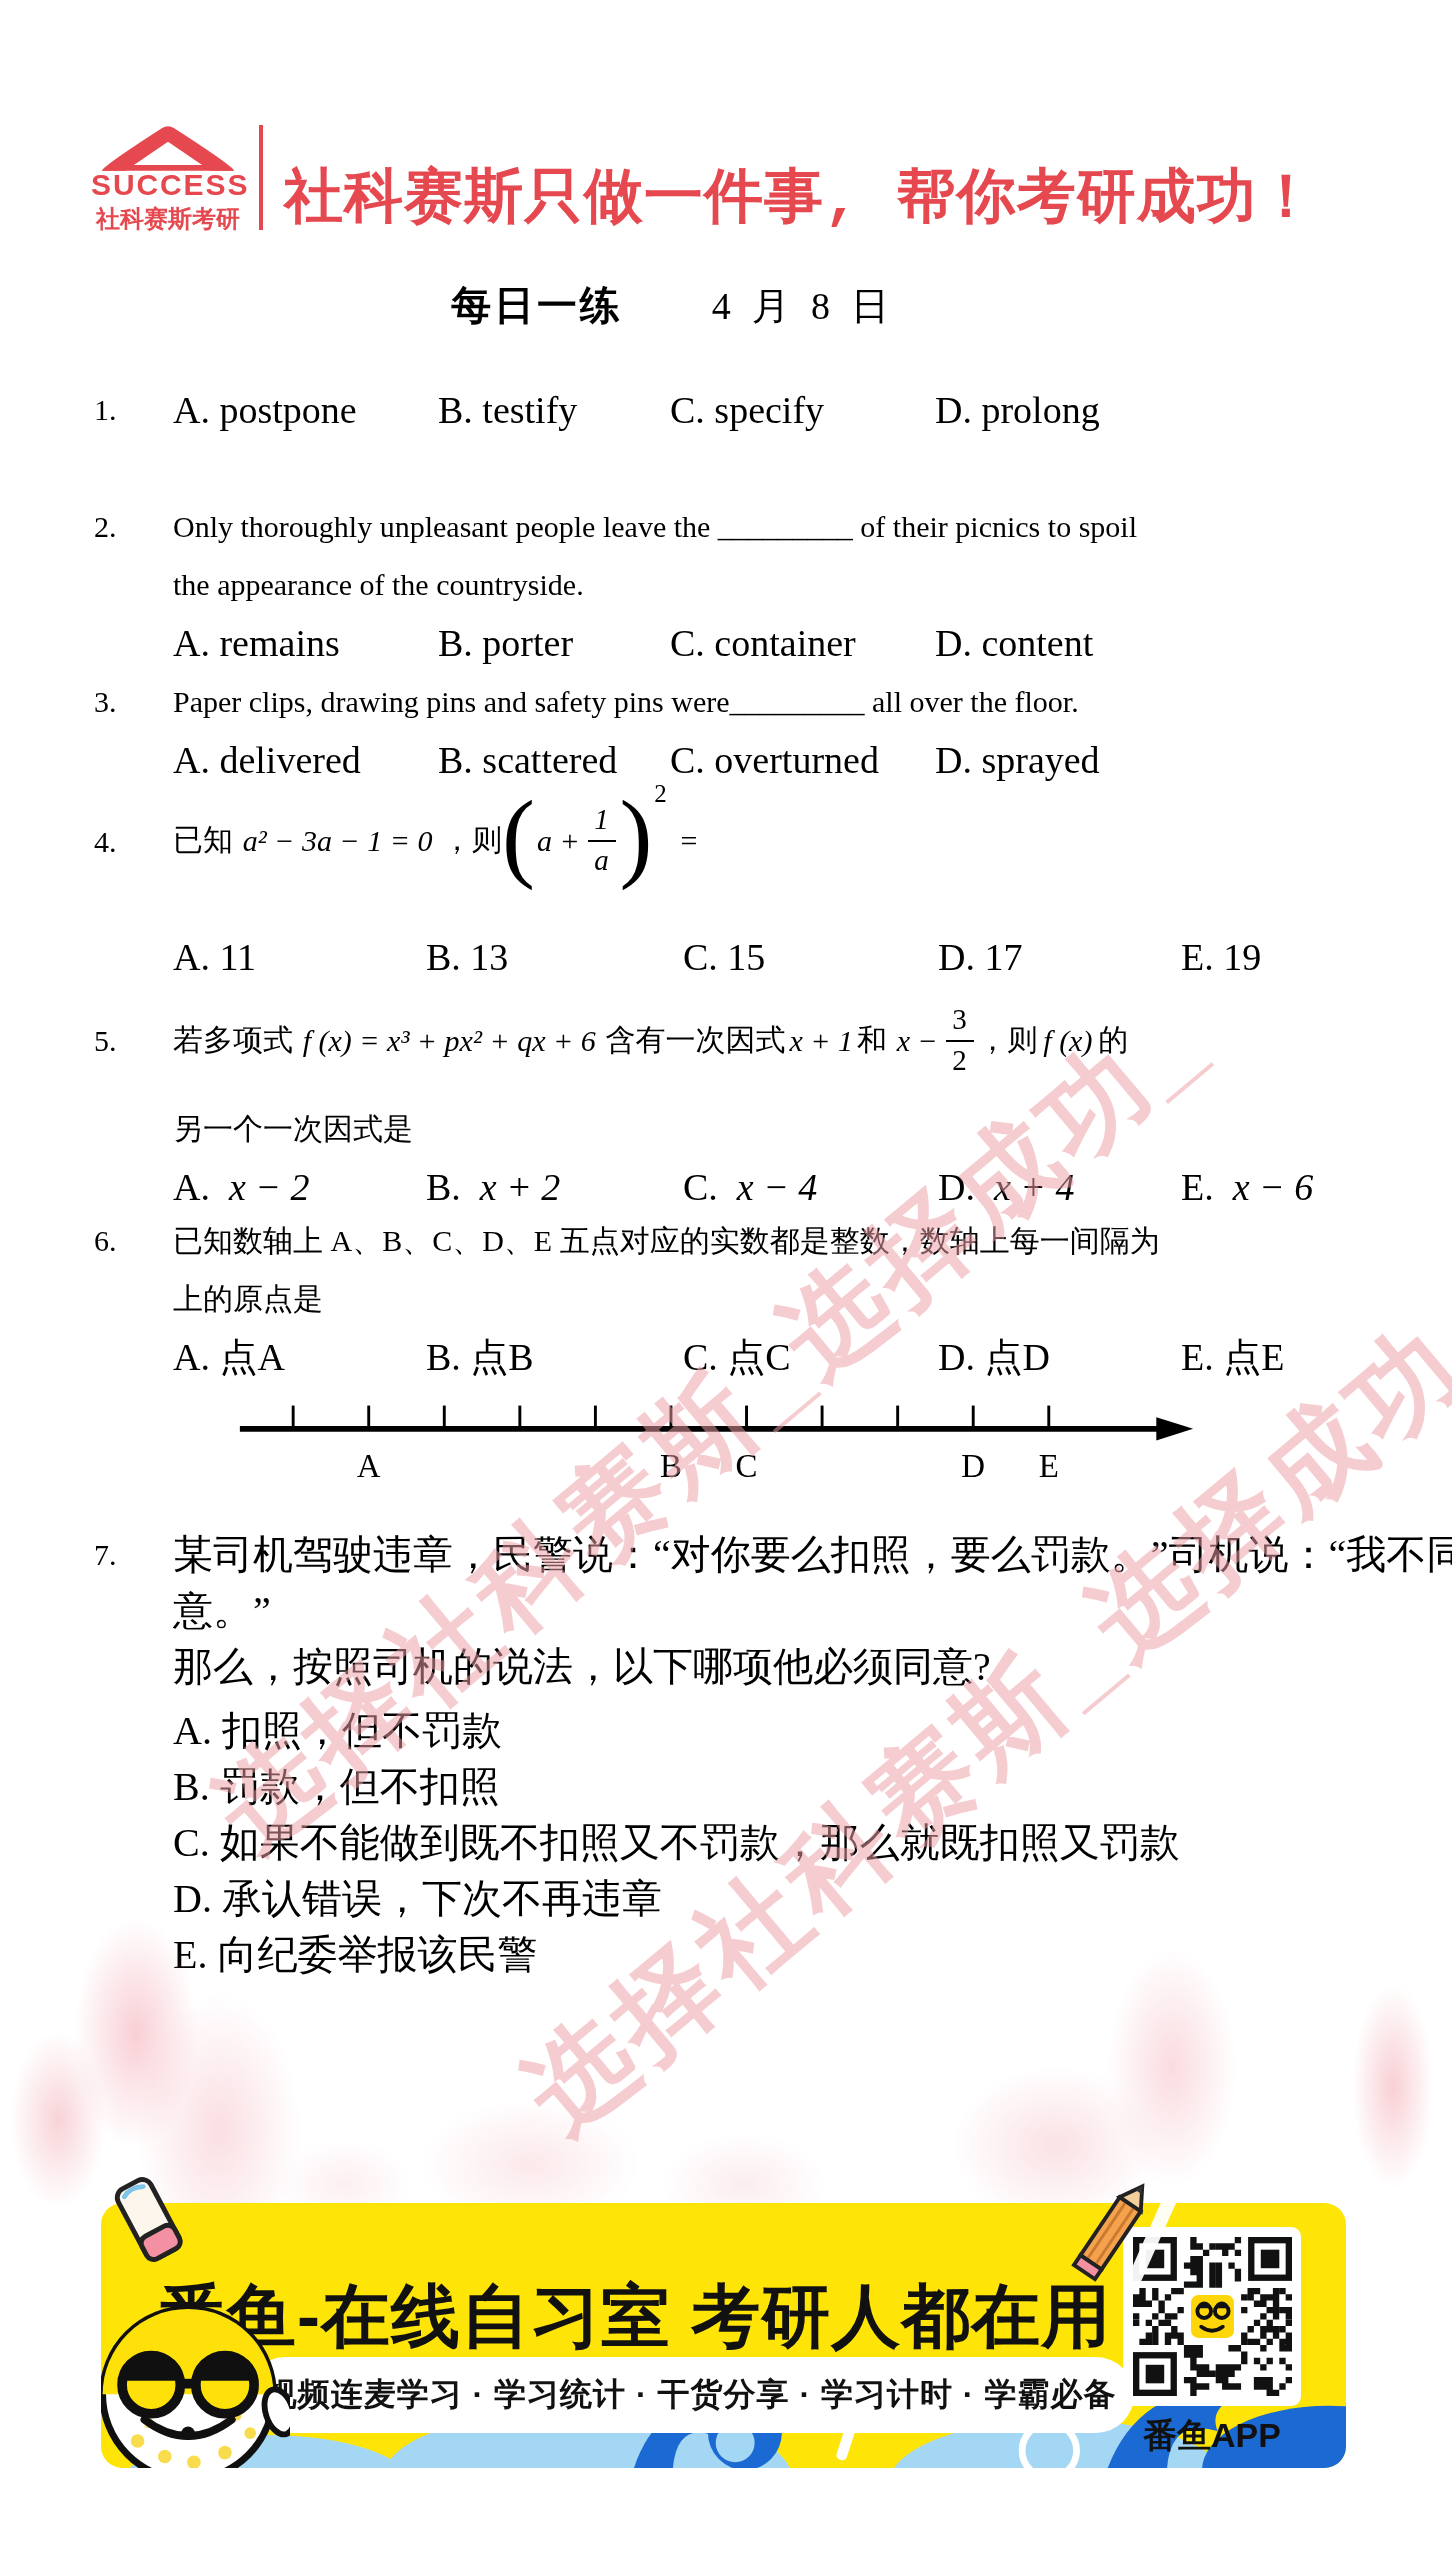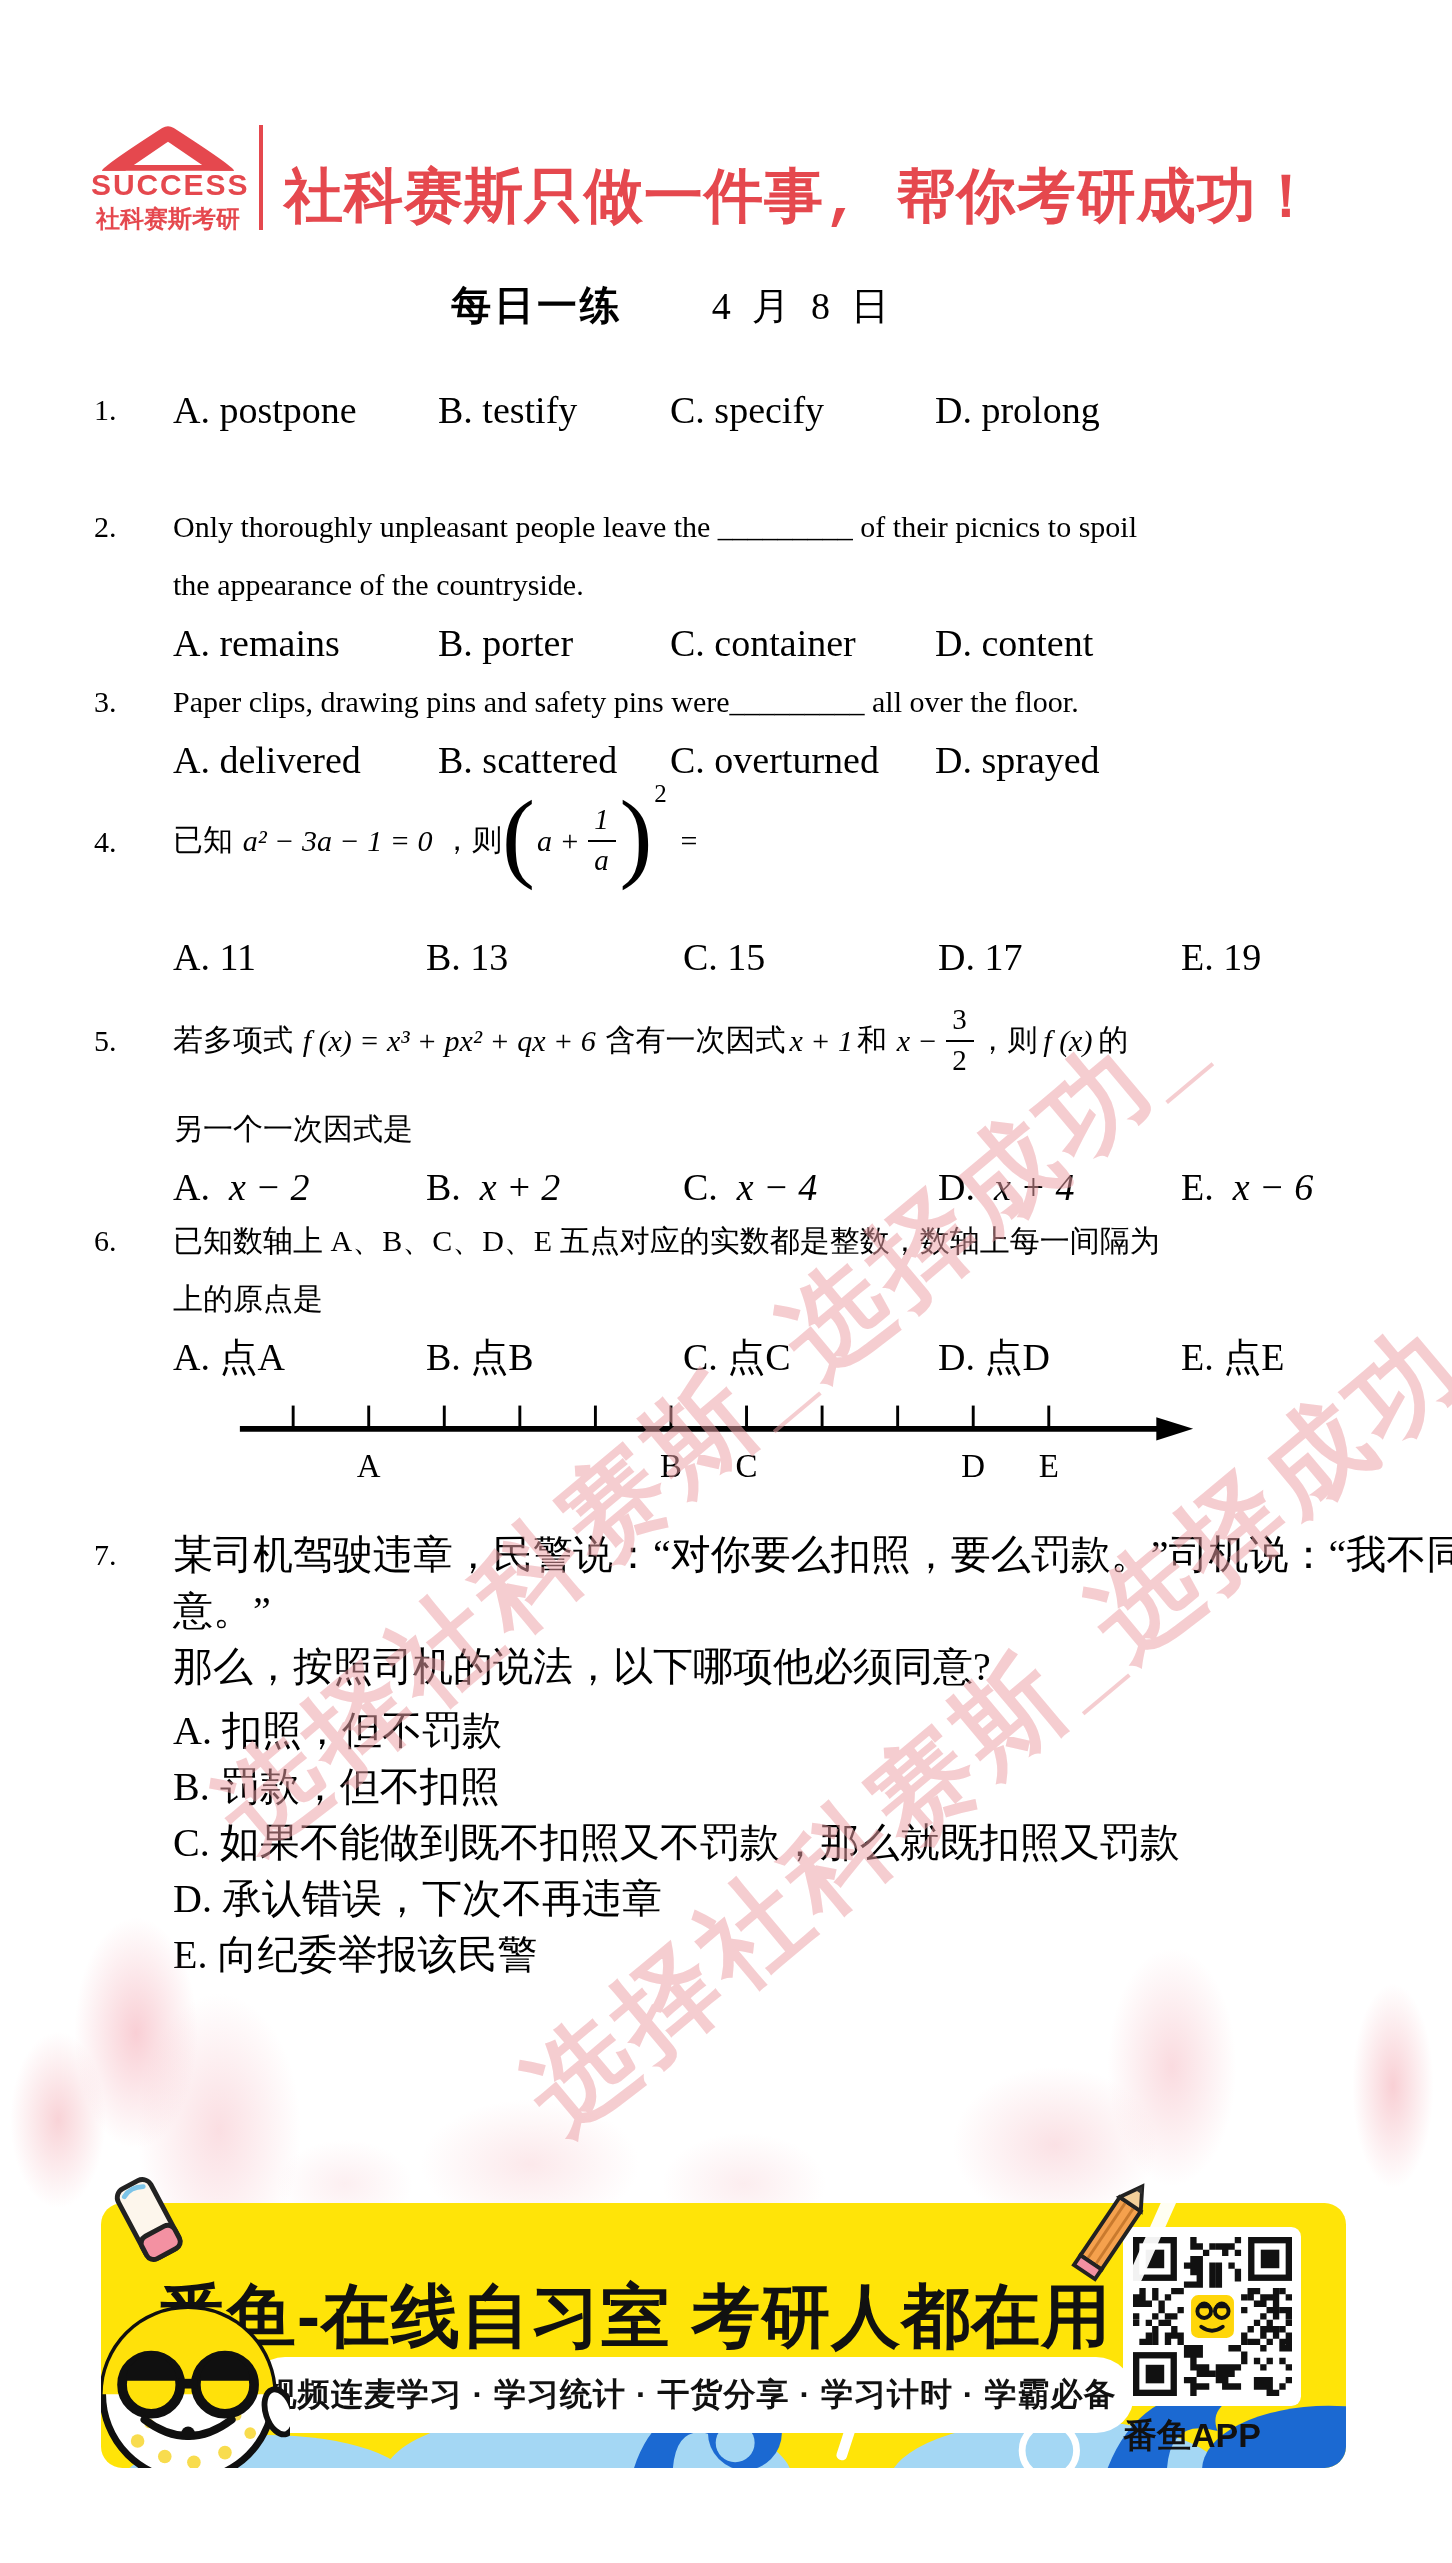--- a/index.html
+++ b/index.html
@@ -65,21 +65,21 @@
       border-radius:21.4px;overflow:hidden;z-index:10;}
   .waves{position:absolute;left:0;bottom:0;z-index:1;}
   .headline{position:absolute;left:56px;top:68px;z-index:3;font-family:"Liberation Sans",sans-serif;
       font-weight:900;font-size:69px;letter-spacing:1px;color:#111;white-space:nowrap;}
   .pill{position:absolute;left:146px;top:154px;width:887px;height:76px;background:#fff;border-radius:38px;
       z-index:3;display:flex;align-items:center;justify-content:center;}
   .pill span{font-family:"Liberation Sans",sans-serif;font-weight:700;font-size:32px;letter-spacing:1px;color:#111;white-space:nowrap;}
   .mascot{position:absolute;left:-9.7px;bottom:-13.6px;z-index:4;}
   .qrbox{position:absolute;left:1022px;top:24px;width:178px;height:179px;background:#fff;border-radius:9.7px;
       z-index:5;display:flex;align-items:center;justify-content:center;}
-  .qrlabel{position:absolute;left:1022px;top:210px;width:178px;text-align:left;z-index:5;
+  .qrlabel{position:absolute;left:1022px;top:210px;width:178px;text-align:center;z-index:5;
       font-family:"Liberation Sans",sans-serif;font-weight:900;font-size:34px;color:#111;}
   .deco{position:absolute;z-index:12;}
   .eraser{left:109px;top:2167px;}
   .pencil{left:1068px;top:2171px;}
   .streak{left:1146px;top:2187px;width:13.6px;height:101px;background:#fff;opacity:.95;
       transform:rotate(24deg);border-radius:6.8px;}
 
   
   .numberline{margin-left:53px;margin-top:5.8px;}
 </style>

